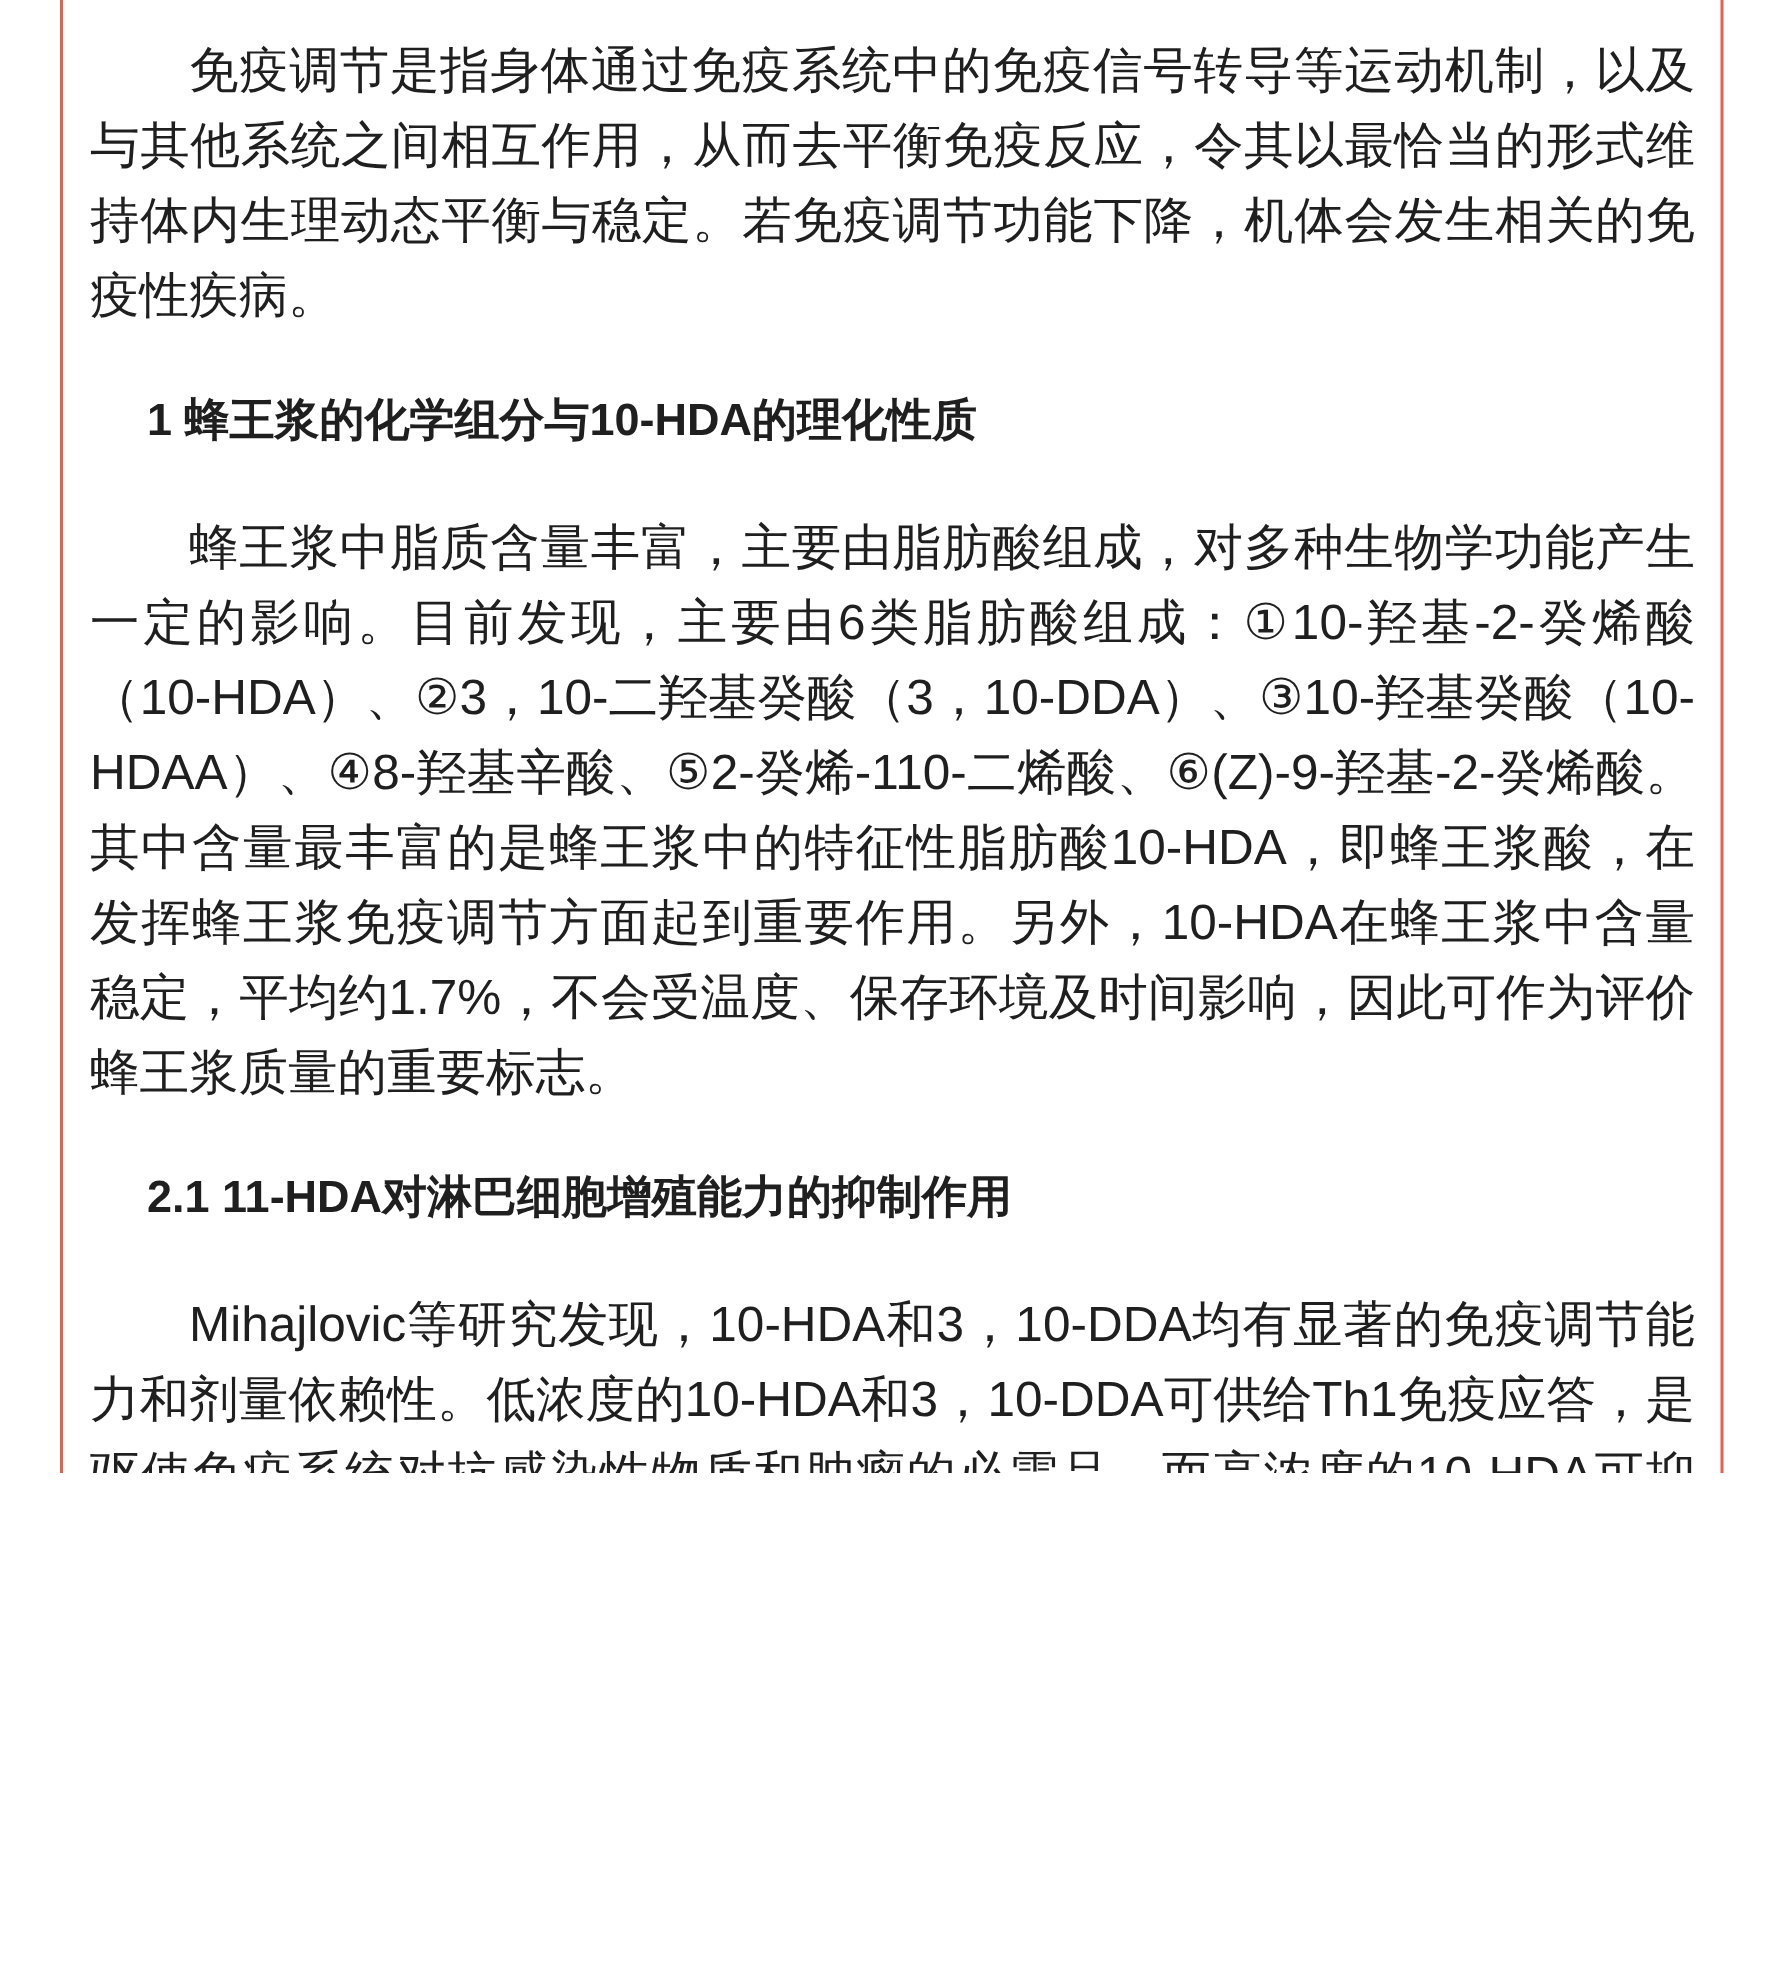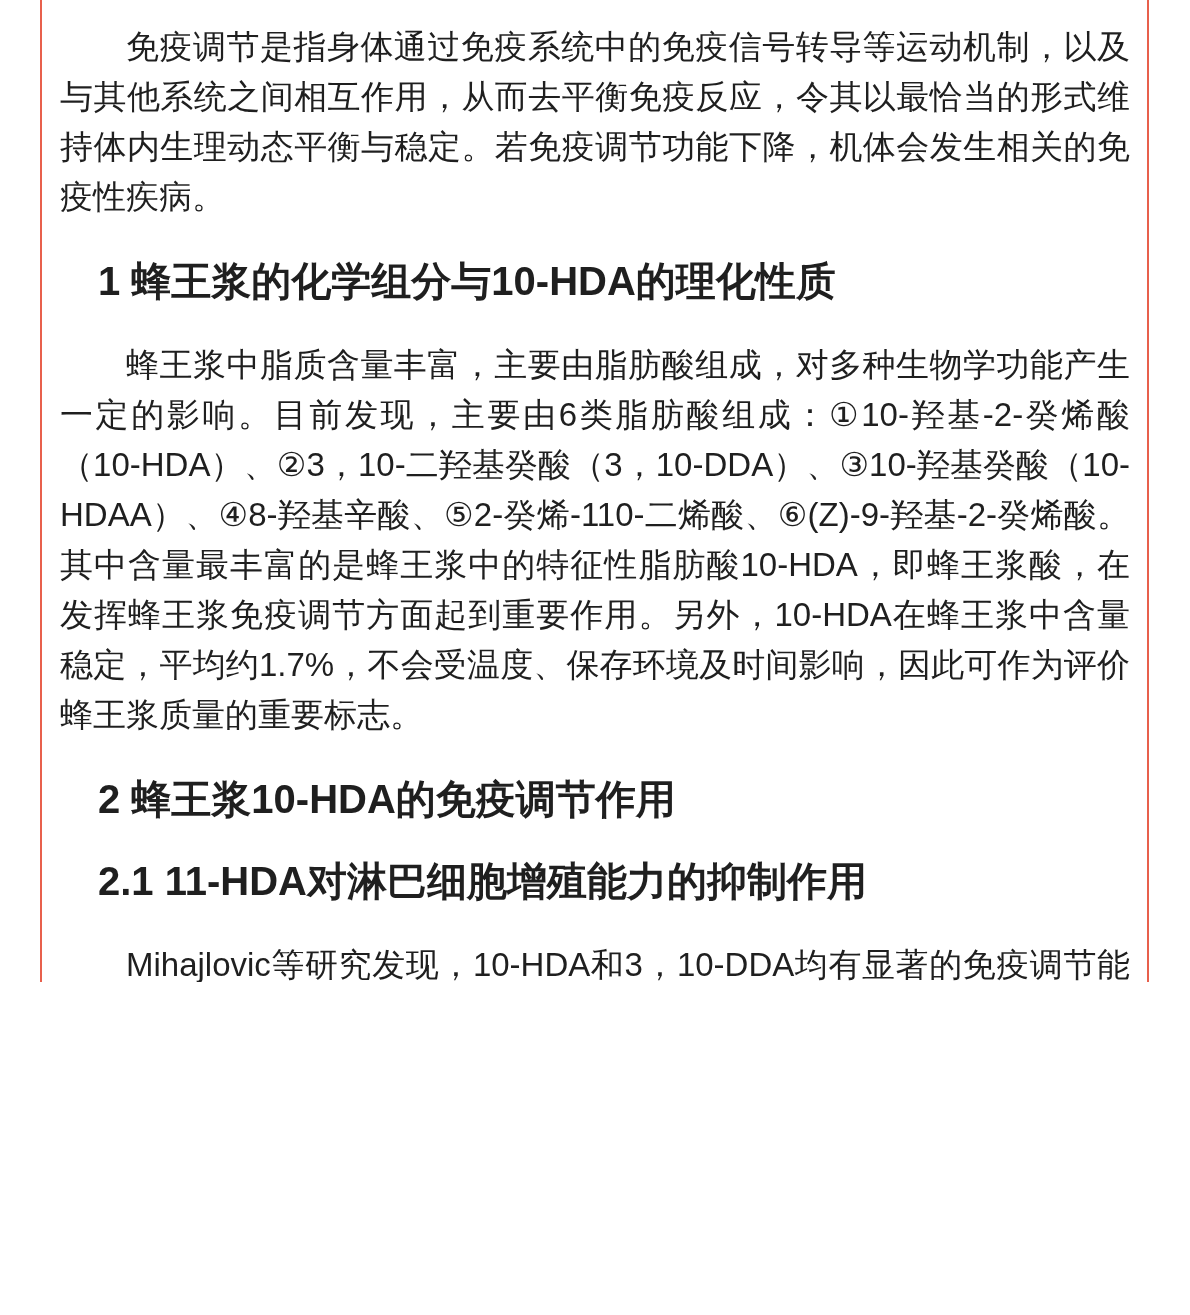--- a/index.html
+++ b/index.html
@@ -41,21 +41,21 @@
     line-height: 50px;
     text-align: justify;
     text-indent: 2em;
     margin: 33px 0;
     color: var(--text);
   }
   .para:first-child {
     margin-top: 22px;
   }
   .heading {
-    font-size: 40px;
+    font-size: 30px;
     line-height: 46px;
     font-weight: 700;
     margin: 36px 0;
     padding-left: 38px;
     text-indent: 0;
     color: var(--text);
   }
 </style>
 </head>
 <body>
@@ -65,21 +65,20 @@
   <div class="rule rule-right"></div>
 
   <div class="content">
 
     <p class="para">免疫调节是指身体通过免疫系统中的免疫信号转导等运动机制，以及与其他系统之间相互作用，从而去平衡免疫反应，令其以最恰当的形式维持体内生理动态平衡与稳定。若免疫调节功能下降，机体会发生相关的免疫性疾病。</p>
 
     <h2 class="heading">1 蜂王浆的化学组分与10-HDA的理化性质</h2>
 
     <p class="para">蜂王浆中脂质含量丰富，主要由脂肪酸组成，对多种生物学功能产生一定的影响。目前发现，主要由6类脂肪酸组成：①10-羟基-2-癸烯酸（10-HDA）、②3，10-二羟基癸酸（3，10-DDA）、③10-羟基癸酸（10-HDAA）、④8-羟基辛酸、⑤2-癸烯-110-二烯酸、⑥(Z)-9-羟基-2-癸烯酸。其中含量最丰富的是蜂王浆中的特征性脂肪酸10-HDA，即蜂王浆酸，在发挥蜂王浆免疫调节方面起到重要作用。另外，10-HDA在蜂王浆中含量稳定，平均约1.7%，不会受温度、保存环境及时间影响，因此可作为评价蜂王浆质量的重要标志。</p>
 
-    <h2 class="heading">2 蜂王浆10-HDA的免疫调节作用</h2>
 
     <h3 class="heading">2.1 11-HDA对淋巴细胞增殖能力的抑制作用</h3>
 
 
     <p class="para"><span>Mihajlovic等研究发现，10-HDA和3，10-DDA均有显著的免疫调节能力和剂量依赖性。低浓度的10-HDA和3，10-DDA可供给Th1免疫应答，是驱使免疫系统对抗感染性物质和肿瘤的必需品。而高浓度的10-HDA可抑制外周血单个核细胞（</span></p>
 
   </div>
 </div>
 
 </body></html>

